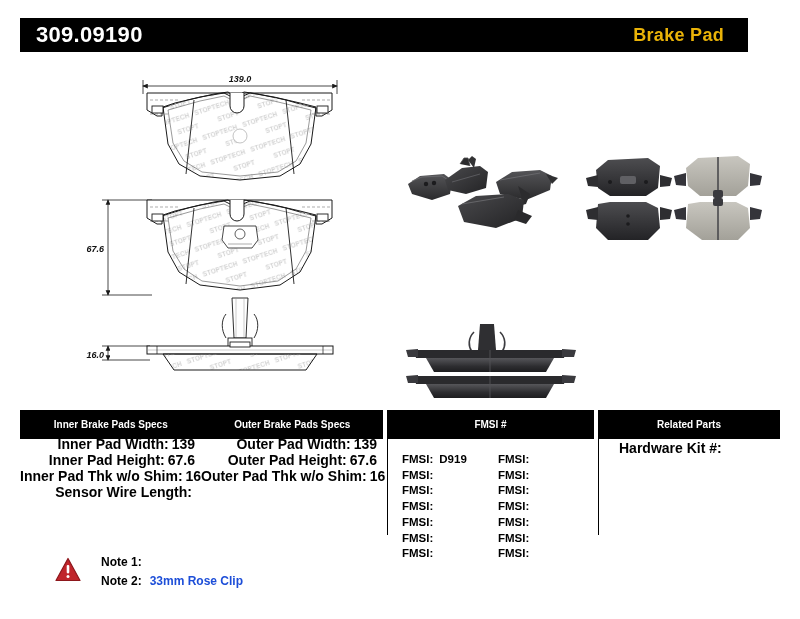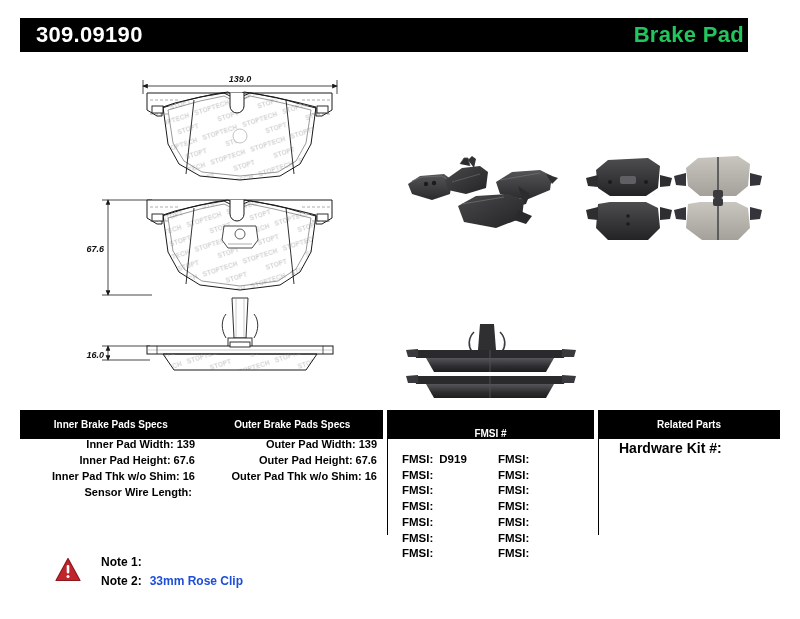--- a/index.html
+++ b/index.html
@@ -29,25 +29,25 @@
     justify-content: space-between;
   }
   #part-number {
     color: #ffffff;
     font-size: 22px;
     font-weight: bold;
     letter-spacing: 0.3px;
     padding-left: 16px;
   }
   #product-type {
-    color: #22c55e;
-    font-size: 22px;
+    color: #eab308;
+    font-size: 18px;
     font-weight: bold;
     letter-spacing: 0.3px;
-    padding-right: 4px;
+    padding-right: 24px;
   }
 
   
   #drawings {
     position: absolute;
     left: 0;
     top: 58px;
     width: 800px;
     height: 330px;
   }
@@ -74,40 +74,40 @@
     background: #000000;
     color: #ffffff;
     font-size: 10px;
     font-weight: bold;
     display: flex;
     align-items: center;
     justify-content: center;
     box-sizing: border-box;
   }
   #head-inner  { left: 0px;   width: 363px; }
-  #head-fmsi   { left: 367px; width: 207px; align-items: flex-end; }
+  #head-fmsi   { left: 367px; width: 207px; }
   #head-related{ left: 578px; width: 182px; }
 
   .head-label-half {
     width: 50%;
     text-align: center;
   }
 
   .col-body {
     position: absolute;
     top: 26px;
     box-sizing: border-box;
   }
   #body-inner   { left: 0px;   width: 181px; }
   #body-outer   { left: 181px; width: 182px; }
   #body-fmsi    { left: 367px; width: 207px; border-left: 1px solid #000; height: 99px; padding-left: 0; }
   #body-related { left: 578px; width: 182px; border-left: 1px solid #000; height: 99px; }
 
   .spec-line {
-    font-size: 11px;
+    font-size: 14px;
     font-weight: bold;
     line-height: 16px;
     white-space: nowrap;
     text-align: right;
     padding-right: 6px;
   }
   .spec-line .val { font-weight: bold; padding-left: 3px; }
 
   .fmsi-grid {
     display: flex;

